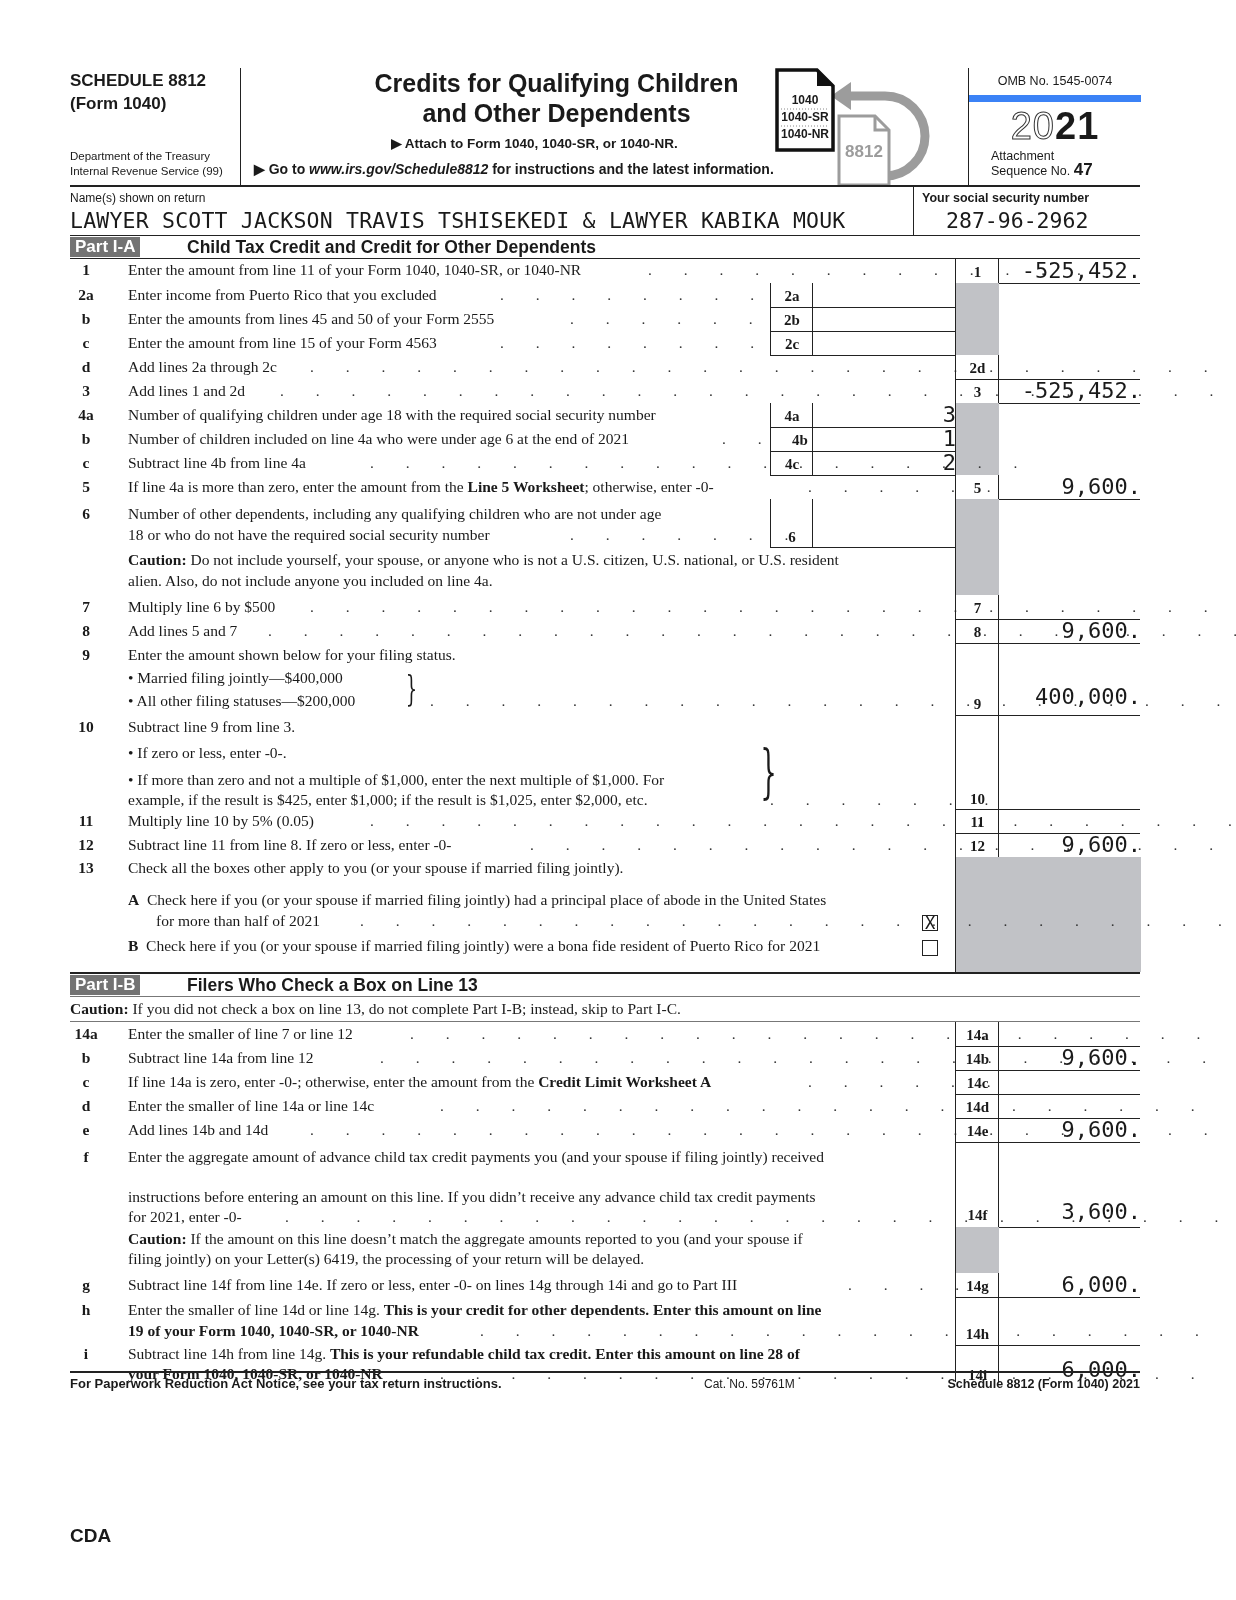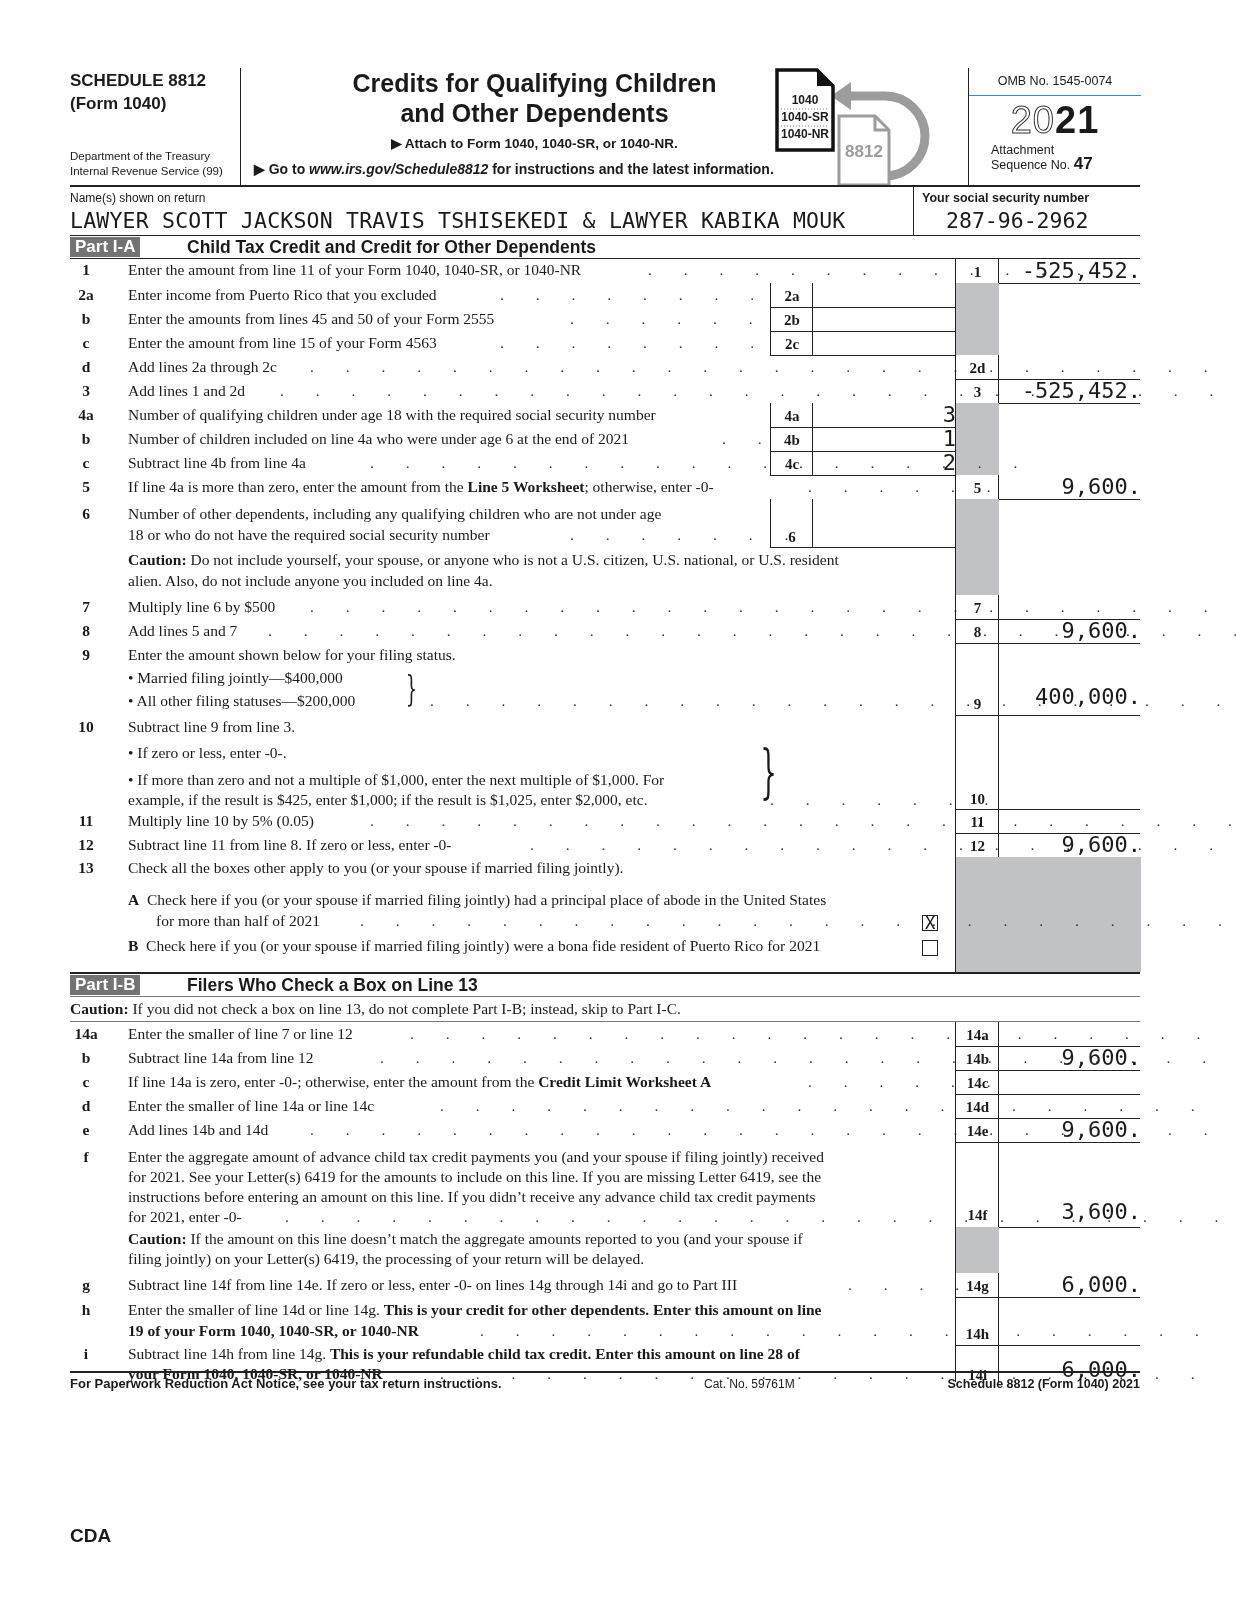--- a/index.html
+++ b/index.html
@@ -6,27 +6,27 @@
   body { width:1236px; height:1600px; position:relative; font-family:"Liberation Serif", serif; color:#1a1a1a; overflow:hidden; }
   .page { position:absolute; left:70px; top:68px; width:1070px; }
   .sans { font-family:"Liberation Sans", sans-serif; }
 
   
   .hdr { position:relative; height:117px; border-bottom:2px solid #222; }
   .hdr-left { position:absolute; left:0; top:0; width:170px; height:117px; border-right:1.5px solid #222; }
   .sched { font-family:"Liberation Sans", sans-serif; font-weight:bold; font-size:17px; line-height:21px; margin-top:2px; }
   .dept { position:absolute; left:0; bottom:6px; font-family:"Liberation Sans", sans-serif; font-size:11.5px; line-height:15px; }
   .hdr-mid { position:absolute; left:172px; top:0; width:555px; height:117px; }
-  .title { position:absolute; left:0; width:585px; text-align:center; top:0; font-family:"Liberation Sans", sans-serif; font-weight:bold; font-size:25px; line-height:30px; }
+  .title { position:absolute; left:0; width:585px; text-align:center; top:0; font-family:"Liberation Sans", sans-serif; font-weight:bold; font-size:25px; line-height:30px;padding-left:22px; }
   .attach { position:absolute; left:0; width:585px; text-align:center; top:67px; font-family:"Liberation Sans", sans-serif; font-weight:bold; font-size:13.5px; }
   .goto { position:absolute; left:12px; top:93px; font-family:"Liberation Sans", sans-serif; font-weight:bold; font-size:14px; white-space:nowrap; }
   .goto i { font-style:italic; }
   .logo { position:absolute; left:705px; top:0; width:170px; height:117px; }
   .hdr-right { position:absolute; left:898px; top:0; width:172px; height:117px; border-left:1.5px solid #222; }
-  .omb { font-family:"Liberation Sans", sans-serif; font-size:12.5px; text-align:center; height:27px; line-height:27px; border-bottom:1px solid #3b82f6; }
+  .omb { font-family:"Liberation Sans", sans-serif; font-size:12.5px; text-align:center; height:27px; line-height:27px; border-bottom:7px solid #3b82f6; }
   .year { text-align:center; font-family:"Liberation Sans", sans-serif; font-weight:bold; font-size:38px; line-height:48px; letter-spacing:1px; }
   .year .outline { color:#fff; -webkit-text-stroke:1px #333; font-weight:normal; }
   .seq { font-family:"Liberation Sans", sans-serif; font-size:12.5px; line-height:13px; padding-left:22px; }
   .seq b { font-size:17px; }
 
   
   .namerow { position:relative; height:48px; border-bottom:1px solid #222; }
   .namelbl { position:absolute; left:0; top:4px; font-family:"Liberation Sans", sans-serif; font-size:12px; }
   .nameval { position:absolute; left:0; top:21px; font-family:"DejaVu Sans Mono", monospace; font-size:21.5px; letter-spacing:0.2px; white-space:nowrap; }
   .ssnbox { position:absolute; left:843px; top:0; width:227px; height:48px; border-left:1px solid #222; }
@@ -192,21 +192,21 @@
       <span class="num" style="top:3px;">4a</span>
       <span class="txt" style="top:3px;">Number of qualifying children under age 18 with the required social security number</span>
       <span class="mbox-num" style="top:0;height:24px;line-height:26px;">4a</span>
       <span class="mbox-val" style="top:0;height:24px;line-height:24px;">3</span>
     </div>
     <div class="hline" style="left:700px;width:185px;top:168px;"></div>
     <div class="row" style="top:168px;height:24px;">
       <span class="num" style="top:3px;">b</span>
       <span class="txt" style="top:3px;">Number of children included on line 4a who were under age 6 at the end of 2021</span>
       <span class="dots" style="left:652px;top:3px;">. .</span>
-      <span class="mbox-num" style="top:0;height:24px;line-height:26px;">4b</span>
+      <span class="mbox-num" style="top:0;height:24px;line-height:26px;padding-left:8px;">4b</span>
       <span class="mbox-val" style="top:0;height:24px;line-height:24px;">1</span>
     </div>
     <div class="hline" style="left:700px;width:185px;top:192px;"></div>
     <div class="row" style="top:192px;height:24px;">
       <span class="num" style="top:3px;">c</span>
       <span class="txt" style="top:3px;">Subtract line 4b from line 4a</span>
       <span class="dots" style="left:300px;top:3px;">. . . . . . . . . . . . . . . . . . .</span>
       <span class="mbox-num" style="top:0;height:24px;line-height:26px;">4c</span>
       <span class="mbox-val" style="top:0;height:24px;line-height:24px;">2</span>
     </div>
@@ -362,21 +362,20 @@
       <span class="txt" style="top:3px;">Add lines 14b and 14d</span>
       <span class="dots" style="left:240px;top:3px;">. . . . . . . . . . . . . . . . . . . . . . . . . . .</span>
       <span class="rnum" style="top:0;height:24px;line-height:26px;">14e</span>
       <span class="rval" style="top:0;height:24px;line-height:24px;">9,600.</span>
     </div>
     <div class="hline" style="left:885px;width:185px;top:120px;"></div>
 
     <div class="row" style="top:120px;height:85px;">
       <span class="num" style="top:6px;">f</span>
       <span class="txt" style="top:6px;">Enter the aggregate amount of advance child tax credit payments you (and your spouse if filing jointly) received</span>
-      <span class="txt" style="top:26px;">for 2021. See your Letter(s) 6419 for the amounts to include on this line. If you are missing Letter 6419, see the</span>
       <span class="txt" style="top:46px;">instructions before entering an amount on this line. If you didn’t receive any advance child tax credit payments</span>
       <span class="txt" style="top:66px;">for 2021, enter -0-</span>
       <span class="dots" style="left:215px;top:66px;">. . . . . . . . . . . . . . . . . . . . . . . . . . . .</span>
       <span class="rnum" style="top:0;height:85px;line-height:146px;">14f</span>
       <span class="rval" style="top:0;height:85px;line-height:140px;">3,600.</span>
     </div>
     <div class="hline" style="left:885px;width:185px;top:205px;"></div>
     <div class="shade" style="top:205px;height:46px;"></div>
     <div class="row" style="top:205px;height:46px;">
       <span class="txt" style="top:3px;"><b>Caution:</b><span> If the amount on this line doesn’t match the aggregate amounts reported to you (and your spouse if</span></span>

